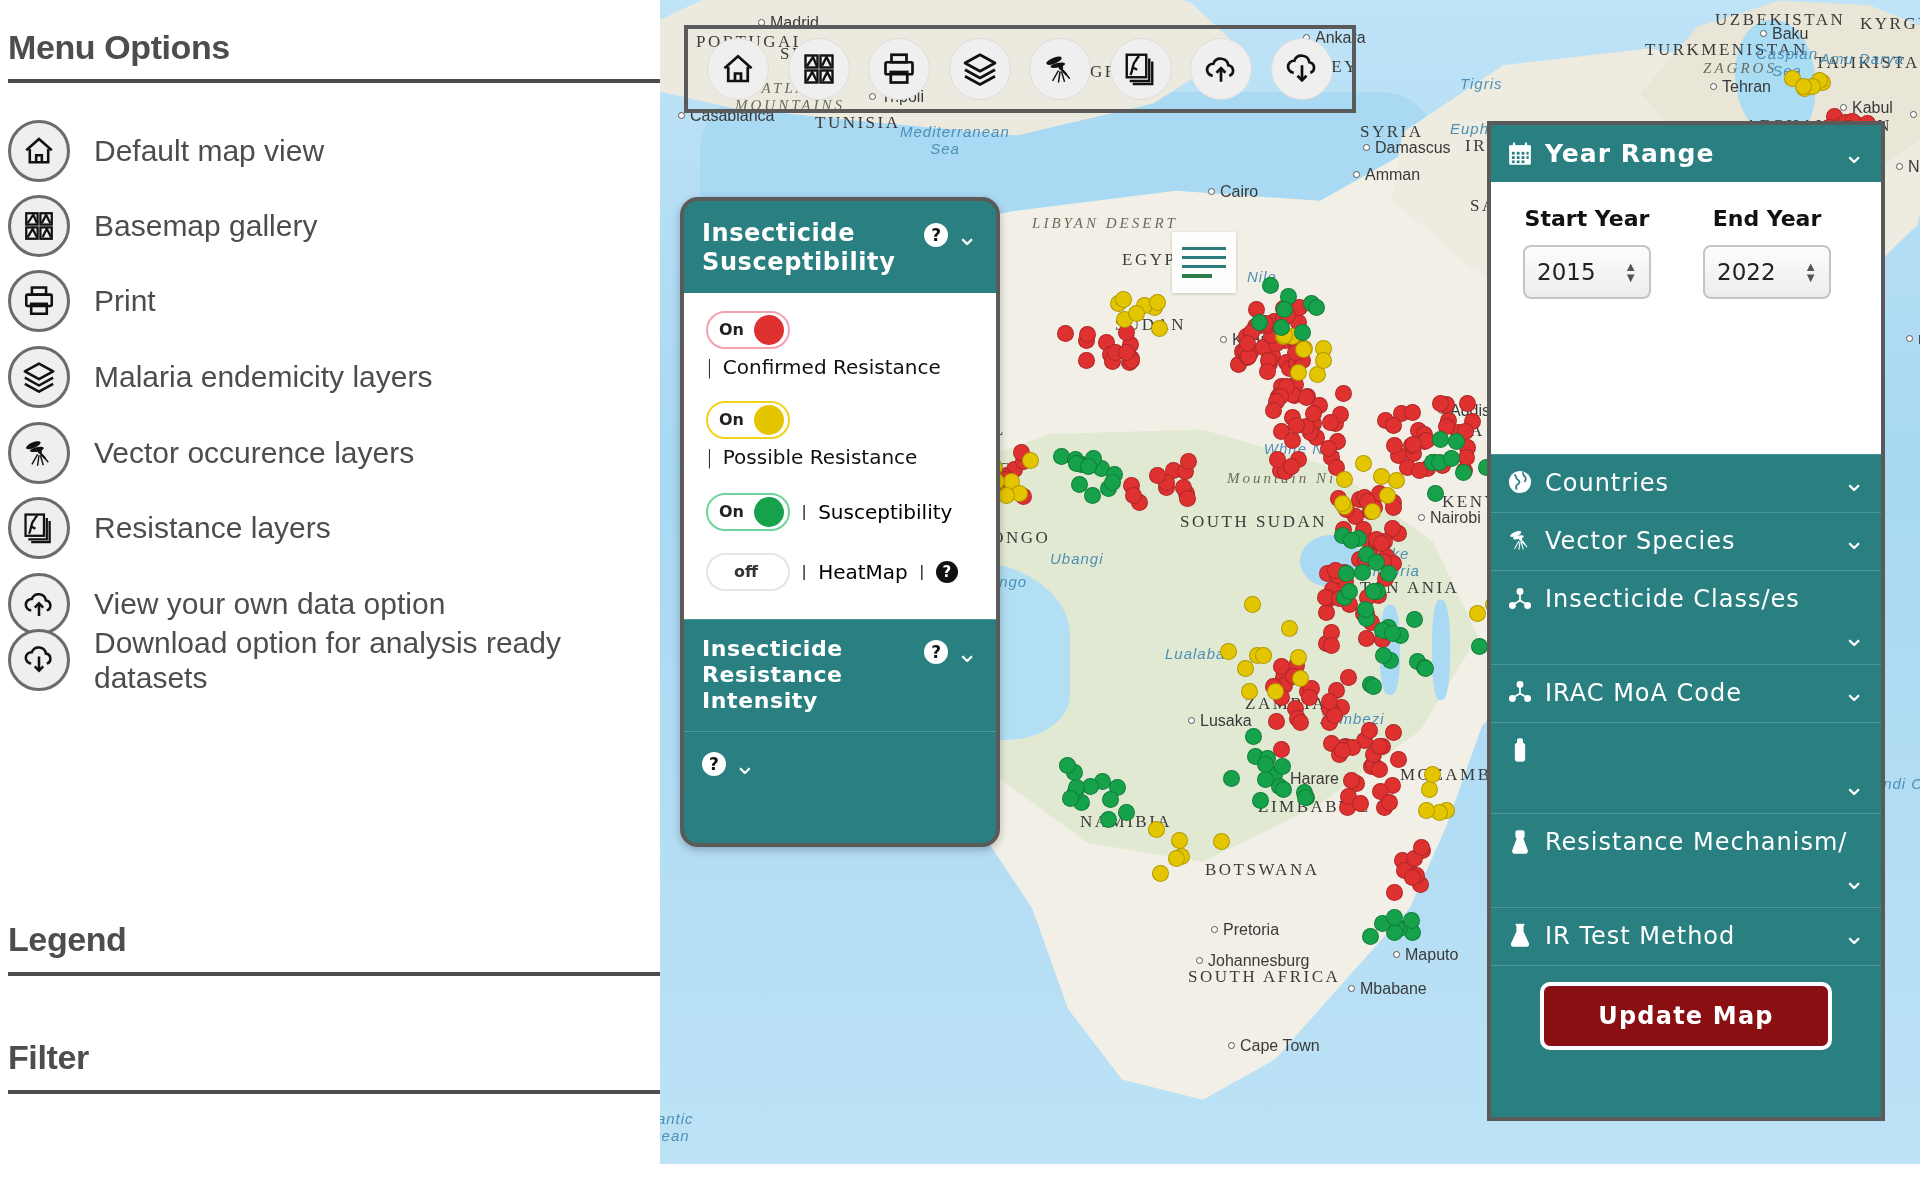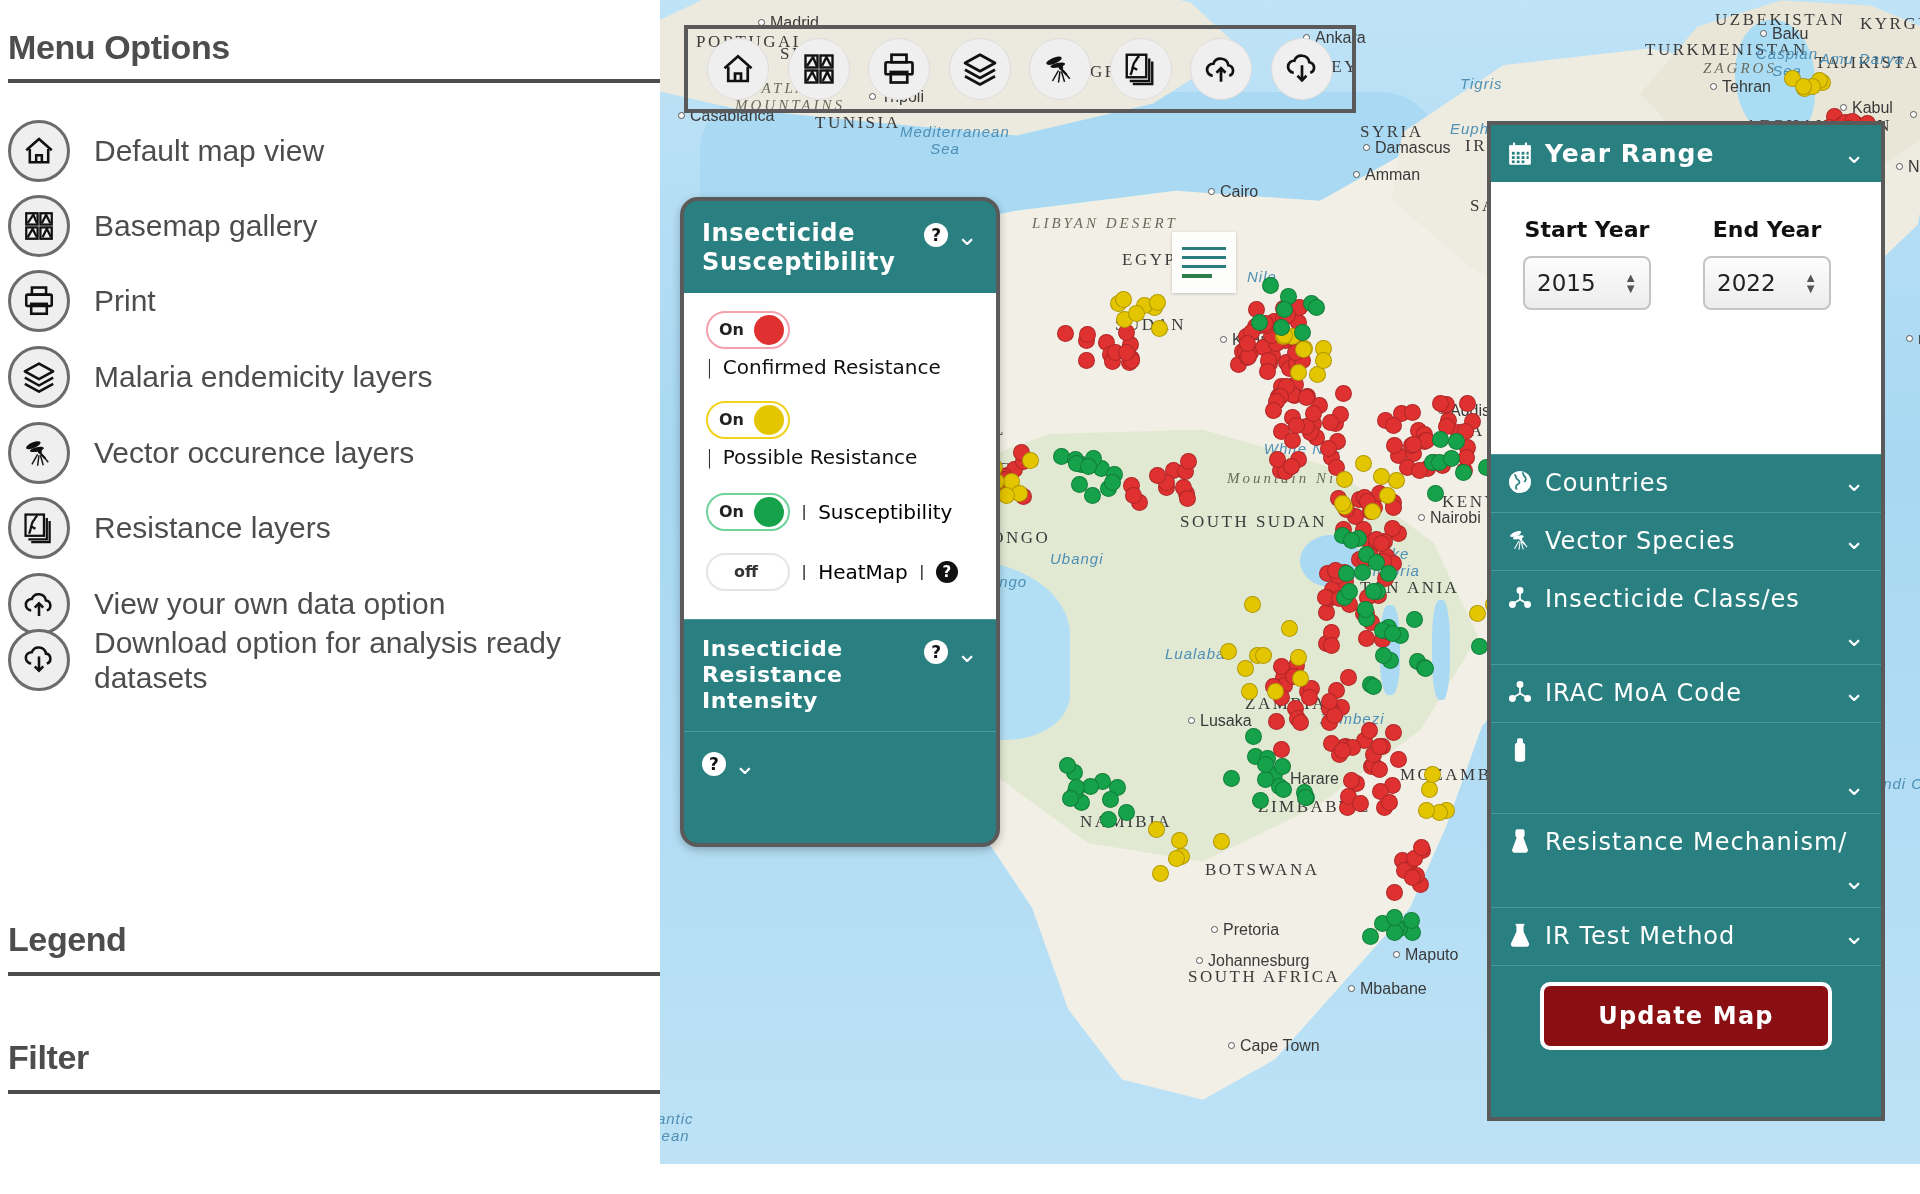--- a/index.html
+++ b/index.html
@@ -259,21 +259,21 @@
     padding: 14px 16px;
   }
   .fp-head .f-title {
     font-size: 25px; font-weight: 600; letter-spacing: 1px; flex: 1;
     font-family: "DejaVu Sans", sans-serif;
   }
   .fp-icon { width: 26px; height: 26px; flex:0 0 auto; }
   .fp-icon svg { width: 26px; height: 26px; display:block; fill:#fff; }
   .fp-body { background: #fff; height: 272px; padding: 24px 32px; }
   .year-cols { display: flex; gap: 52px; }
-  .year-col { text-align: left; margin-top: 11px; }
+  .year-col { text-align: left; }
   .year-lbl {
     font-size: 22px; font-weight: 700; color: #111; margin-bottom: 14px;
     font-family: "DejaVu Sans", sans-serif; text-align:center;
   }
   .spinner {
     width: 128px; height: 54px; border: 2px solid #c4c4c4; border-radius: 8px;
     background: linear-gradient(180deg,#fdfdfd 0%,#ececec 100%);
     display: flex; align-items: center; justify-content: space-between;
     padding: 0 12px;
   }
@@ -289,21 +289,21 @@
     padding: 14px 16px 14px 16px;
     display: flex; align-items: flex-start; gap: 12px;
     flex-wrap: wrap;
     min-height: 58px;
   }
   .fp-row .f-title {
     font-size: 24px; letter-spacing: 1px; flex: 1; line-height:1.2;
     font-family: "DejaVu Sans", sans-serif; white-space: nowrap;
   }
   .fp-row .chev { margin-top: 0; }
-  .fp-row.wrap { flex-wrap: wrap; }
+  .fp-row.wrap { flex-wrap: wrap; align-items: center; }
   .fp-row.wrap .chev { width:100%; text-align: right; margin-top:-2px; }
   .fp-footer {
     background: #2a7f80; padding: 16px;
     display: flex; justify-content: center;
     border-top: 1px solid #4c9899;
   }
   #update-map-btn {
     background: #8a0f12; color: #fff;
     border: 4px solid #fff; border-radius: 10px;
     padding: 16px 54px;

